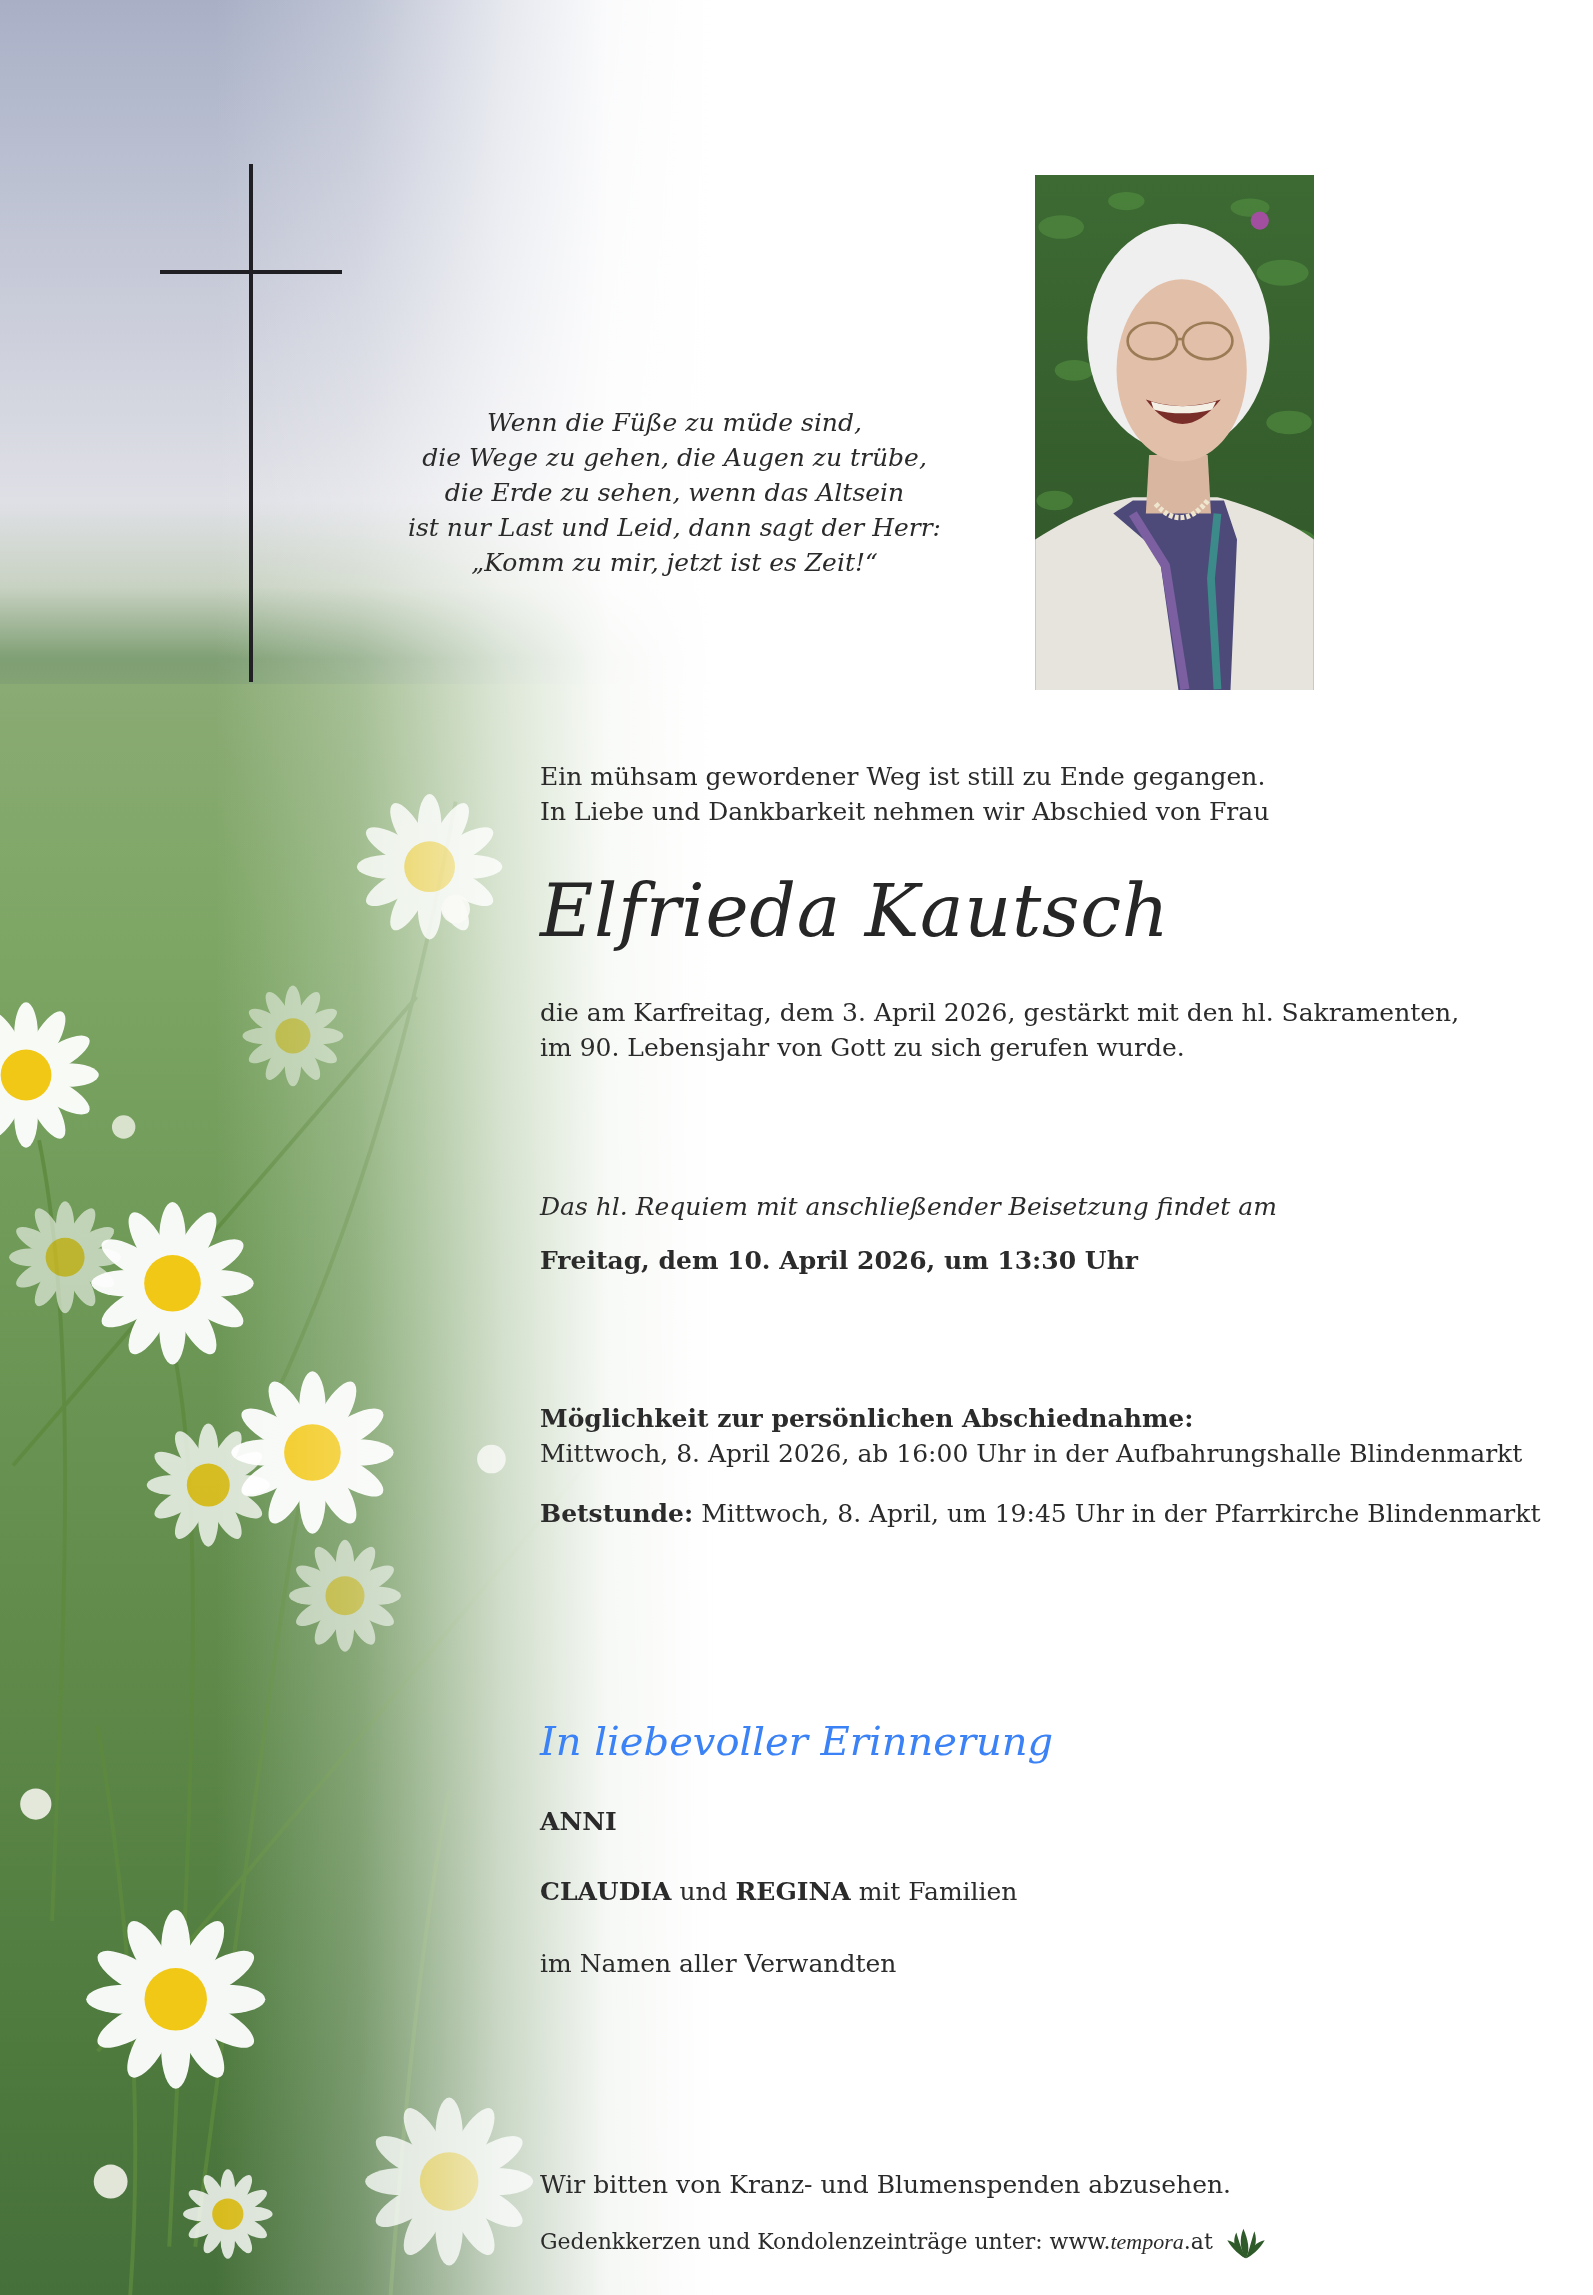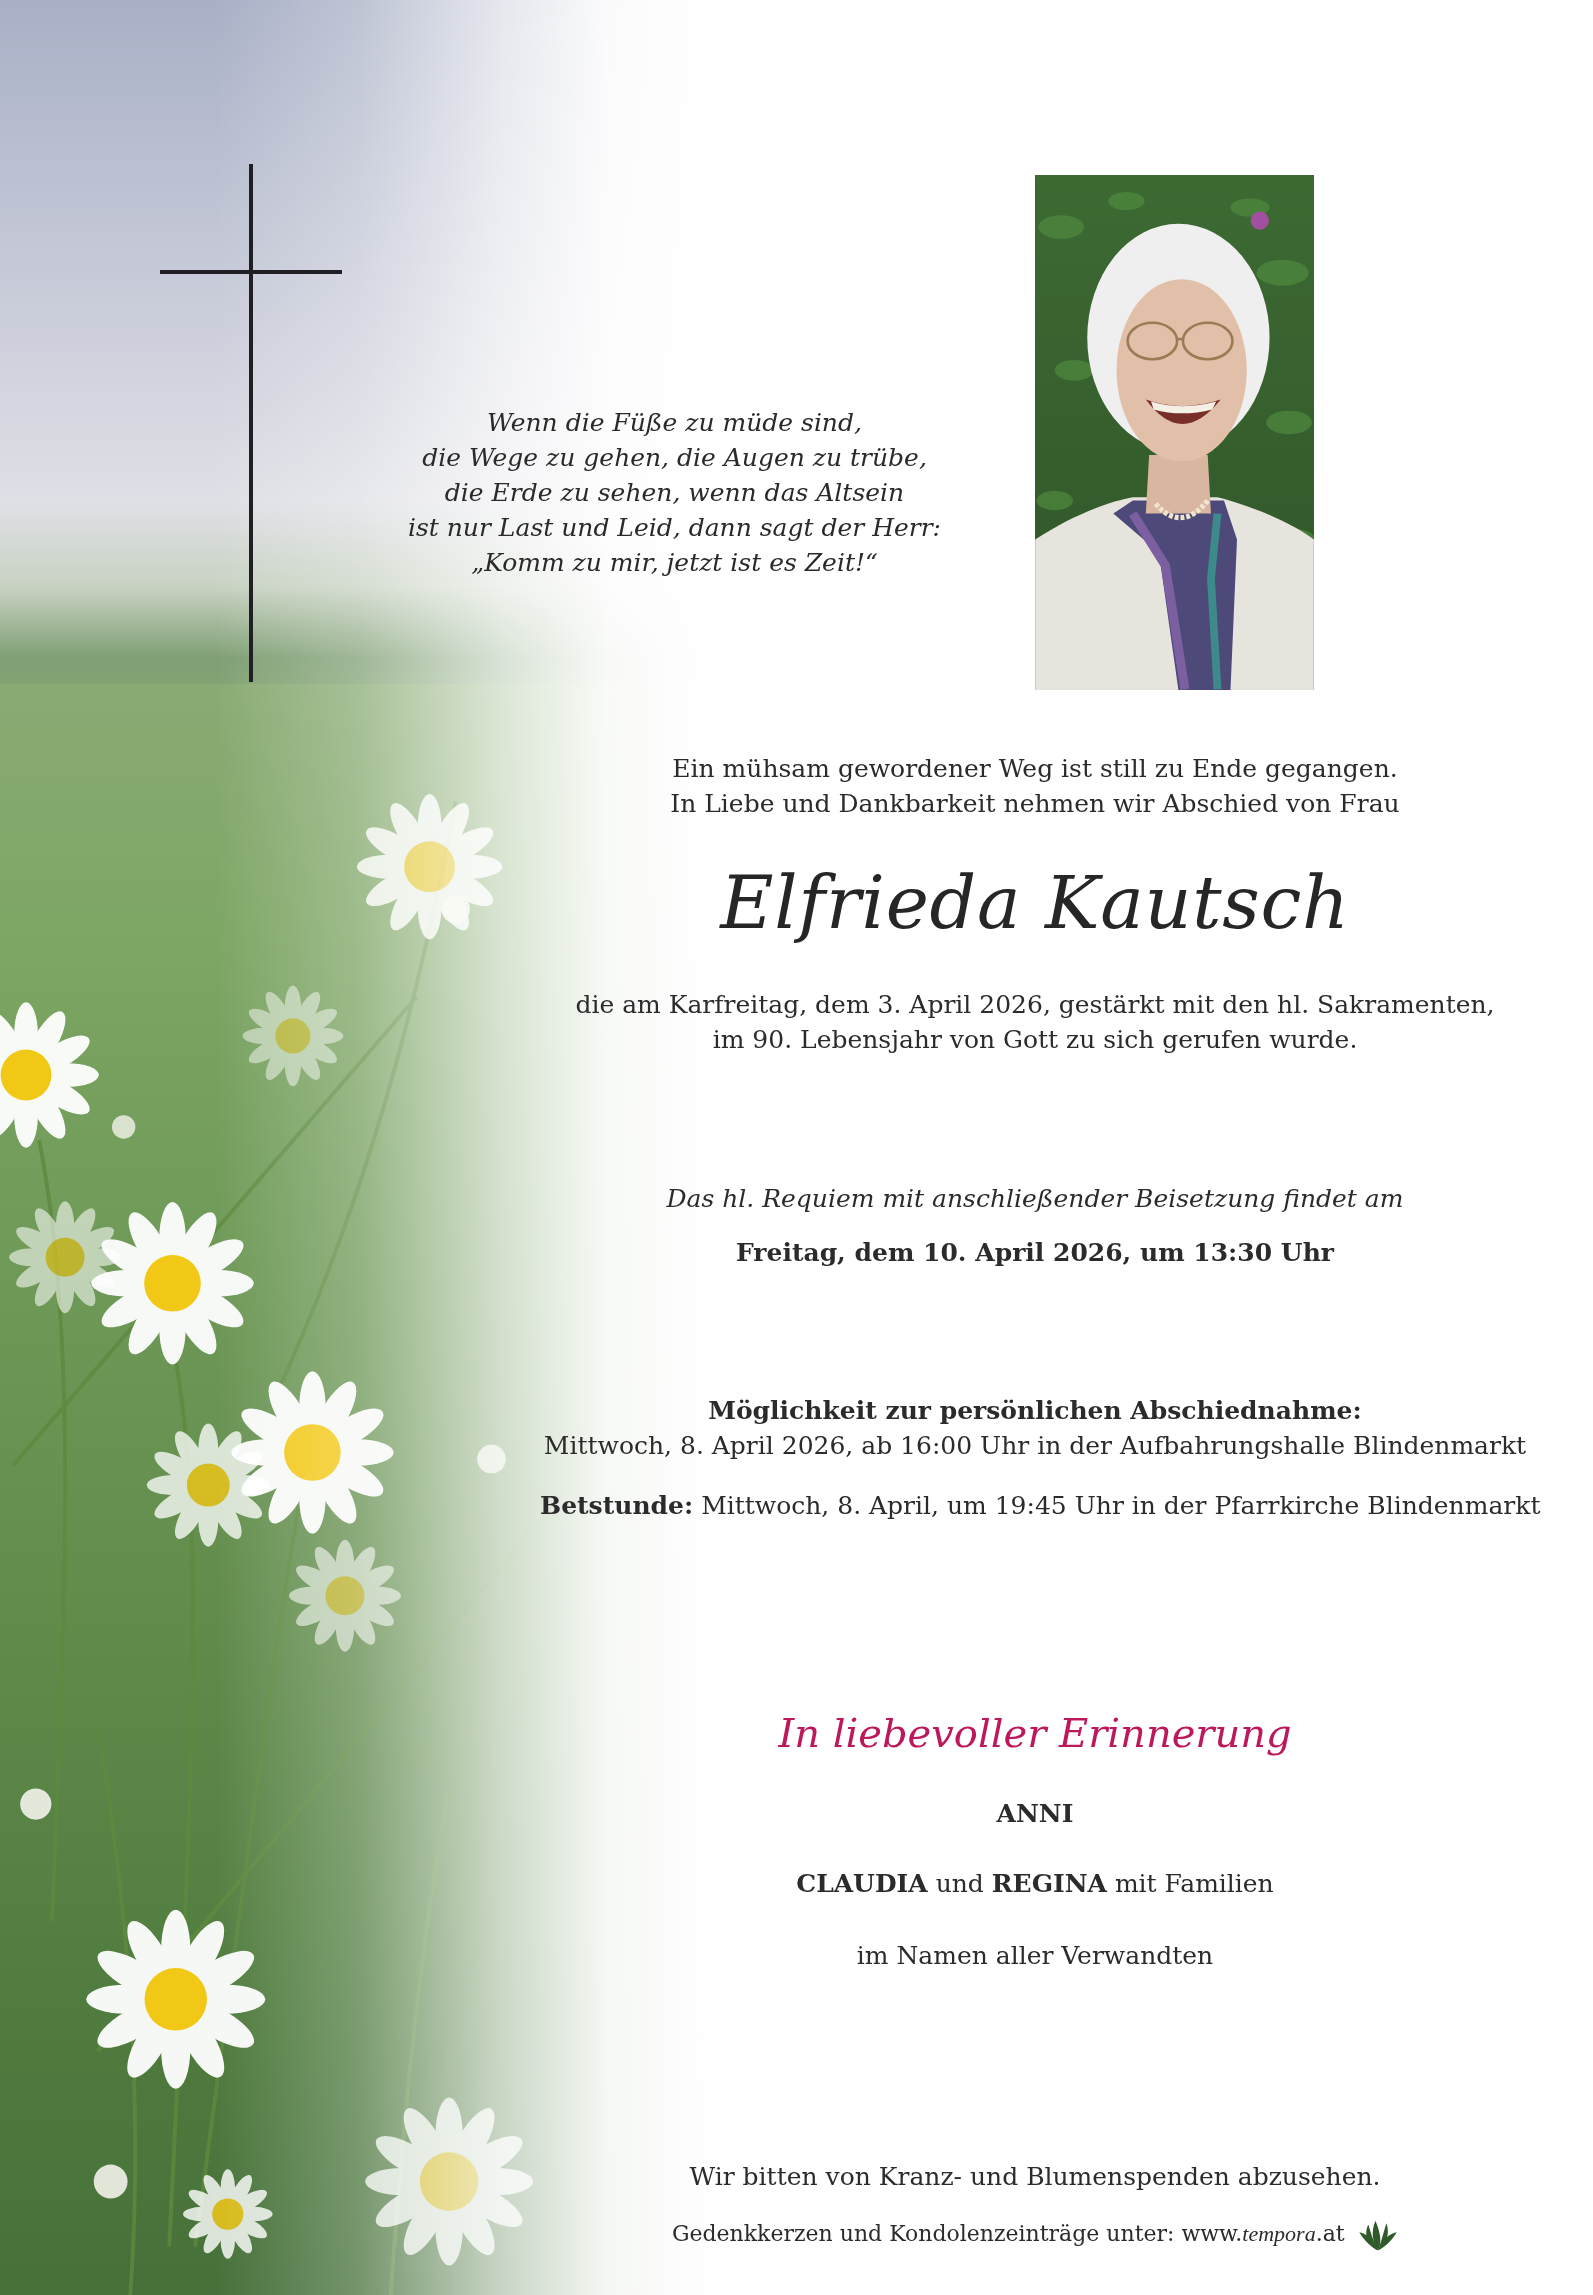--- a/index.html
+++ b/index.html
@@ -16,25 +16,25 @@
 
   .cross-v { position:absolute; left:249px; top:164px; width:3.9px; height:518px; background:#1f1f24; }
   .cross-h { position:absolute; left:160px; top:270px; width:182px; height:3.9px; background:#1f1f24; }
 
   .verse { position:absolute; left:391px; top:405px; width:567px; text-align:center; font-style:italic;
            font-size:25px; line-height:35px; color:#2a2a2a; }
   .verse div { white-space:nowrap; }
 
   .photo { position:absolute; left:1035px; top:175px; width:279px; height:515px; overflow:hidden; background:#3e6a36; }
 
-  .center-col { position:absolute; left:540px; width:990px; text-align:center; }
+  .center-col { position:absolute; left:540px; width:990px; text-align:left;margin-top:8px; }
   .t { font-size:25px; line-height:35px; color:#2b2b2b; white-space:nowrap; }
   .b { font-weight:bold; }
   .name { font-family:"DejaVu Serif", serif; font-style:italic; font-size:73px; line-height:85px; color:#262626; letter-spacing:0.7px; }
-  .script { font-family:"DejaVu Serif", serif; font-style:italic; font-size:40px; line-height:52px; color:#be185d; }
+  .script { font-family:"DejaVu Serif", serif; font-style:italic; font-size:40px; line-height:52px; color:#3b82f6; }
 
   .footer-line { font-size:22px; line-height:33px; color:#2b2b2b; white-space:nowrap; }
   .brand { font-style:italic; font-family:"Liberation Serif", serif; }
   .logo { display:inline-block; width:40px; height:33px; vertical-align:middle; margin-left:6.5px; }
 </style>
 </head>
 <body>
 
 <div class="bg">
   <div class="sky"></div>

